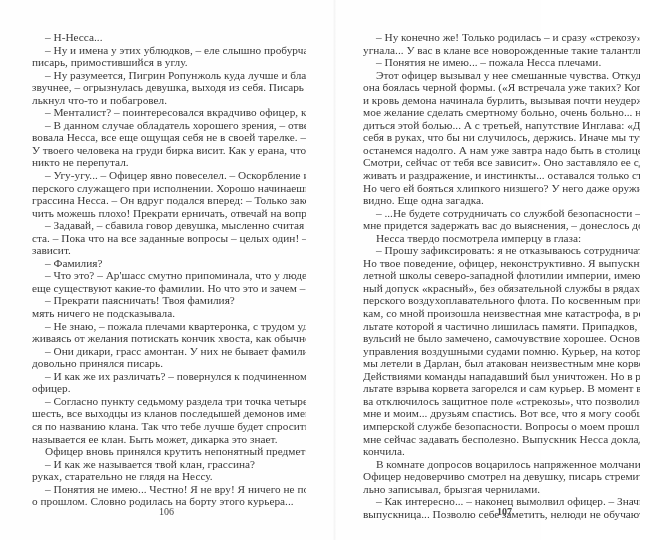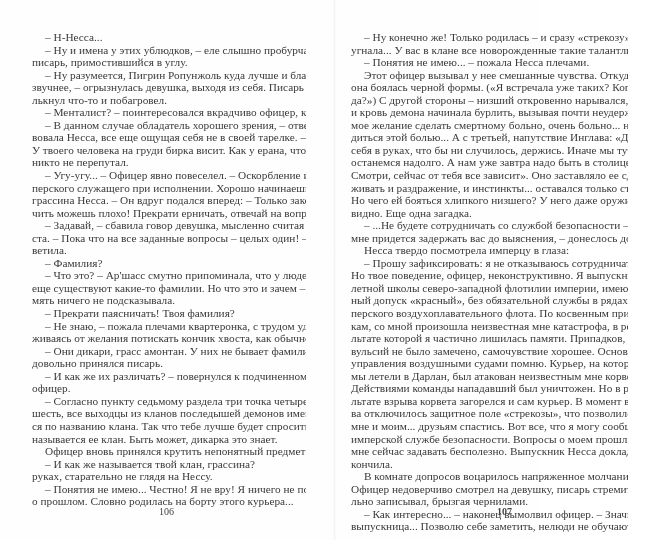--- a/index.html
+++ b/index.html
@@ -6,21 +6,21 @@
   html, body { width: 669px; height: 540px; background: #ffffff; overflow: hidden; }
   body { position: relative; font-family: "Liberation Serif", "DejaVu Serif", serif; color: #3a3a3a; }
   .spread { position: absolute; left: 0; top: 0; width: 541px; height: 540px; background: #fefefe; }
   .page { position: absolute; top: 0; height: 540px; }
   .page.left { left: 0; width: 334px; }
   .page.right { left: 335px; width: 334px; }
   .gutter { position: absolute; left: 333px; top: 0; width: 3px; height: 540px;
             background: linear-gradient(90deg, #fcfcfc, #f5f5f5, #fcfcfc); }
   .text { position: absolute; top: 31px; }
   .page.left .text { left: 32px; width: 274px; }
-  .page.right .text { left: 16px; width: 277px; }
+  .page.right .text { left: 28px; width: 277px; }
   .line { display: block; height: 12.55px; line-height: 12.55px; font-size: 11.3px;
           white-space: nowrap; text-align: justify; text-align-last: justify; overflow: hidden; }
   .line.last { text-align-last: left; }
   .line.indent { padding-left: 13px; }
   .pagenum { position: absolute; top: 506px; font-size: 10px; line-height: 12px; color: #444; }
   .page.left .pagenum { left: 159px; }
   .page.right .pagenum { left: 162px; font-weight: bold; }
 </style>
 </head>
 <body>
@@ -38,26 +38,26 @@
         <span class="line indent">– В данном случае обладатель хорошего зрения, – ответст-</span>
         <span class="line">вовала Несса, все еще ощущая себя не в своей тарелке. –</span>
         <span class="line">У твоего человека на груди бирка висит. Как у ерана, чтобы</span>
         <span class="line last">никто не перепутал.</span>
         <span class="line indent">– Угу-угу... – Офицер явно повеселел. – Оскорбление им-</span>
         <span class="line">перского служащего при исполнении. Хорошо начинаешь,</span>
         <span class="line">грассина Несса. – Он вдруг подался вперед: – Только закон-</span>
         <span class="line">чить можешь плохо! Прекрати ерничать, отвечай на вопросы!</span>
         <span class="line indent">– Задавай, – сбавила говор девушка, мысленно считая до</span>
         <span class="line">ста. – Пока что на все заданные вопросы – целых один! – я от-</span>
-        <span class="line last">ветила.</span>
+        <span class="line last">зависит.</span>
         <span class="line indent last">– Фамилия?</span>
         <span class="line indent">– Что это? – Ар'шасс смутно припоминала, что у людей</span>
         <span class="line">еще существуют какие-то фамилии. Но что это и зачем – па-</span>
+        <span class="line indent last">– Прекрати паясничать! Твоя фамилия?</span>
         <span class="line last">мять ничего не подсказывала.</span>
-        <span class="line indent last">– Прекрати паясничать! Твоя фамилия?</span>
         <span class="line indent">– Не знаю, – пожала плечами квартеронка, с трудом удер-</span>
         <span class="line">живаясь от желания потискать кончик хвоста, как обычно при</span>
         <span class="line indent">– Они дикари, грасс амонтан. У них не бывает фамилий, –</span>
         <span class="line last">довольно принялся писарь.</span>
         <span class="line indent">– И как же их различать? – повернулся к подчиненному</span>
         <span class="line last">офицер.</span>
         <span class="line indent">– Согласно пункту седьмому раздела три точка четыреста</span>
         <span class="line">шесть, все выходцы из кланов последышей демонов именуют-</span>
         <span class="line">ся по названию клана. Так что тебе лучше будет спросить, как</span>
         <span class="line last">называется ее клан. Быть может, дикарка это знает.</span>
@@ -70,21 +70,20 @@
     <div class="pagenum">106</div>
   </div>
   <div class="gutter"></div>
   <div class="page right">
     <div class="text" id="right-text">
         <span class="line indent">– Ну конечно же! Только родилась – и сразу «стрекозу»</span>
         <span class="line">угнала... У вас в клане все новорожденные такие талантливые?</span>
         <span class="line indent last">– Понятия не имею... – пожала Несса плечами.</span>
         <span class="line indent">Этот офицер вызывал у нее смешанные чувства. Откуда-то</span>
         <span class="line">она боялась черной формы. («Я встречала уже таких? Ког-</span>
-        <span class="line">да?») С другой стороны – низший откровенно нарывался,</span>
         <span class="line">и кровь демона начинала бурлить, вызывая почти неудержи-</span>
         <span class="line">мое желание сделать смертному больно, очень больно... насла-</span>
         <span class="line">диться этой болью... А с третьей, напутствие Инглава: «Держи</span>
         <span class="line">себя в руках, что бы ни случилось, держись. Иначе мы тут</span>
         <span class="line">останемся надолго. А нам уже завтра надо быть в столице!</span>
         <span class="line">Смотри, сейчас от тебя все зависит». Оно заставляло ее сдер-</span>
         <span class="line">живать и раздражение, и инстинкты... оставался только страх.</span>
         <span class="line">Но чего ей бояться хлипкого низшего? У него даже оружия не</span>
         <span class="line last">видно. Еще одна загадка.</span>
         <span class="line indent">– ...Не будете сотрудничать со службой безопасности –</span>

